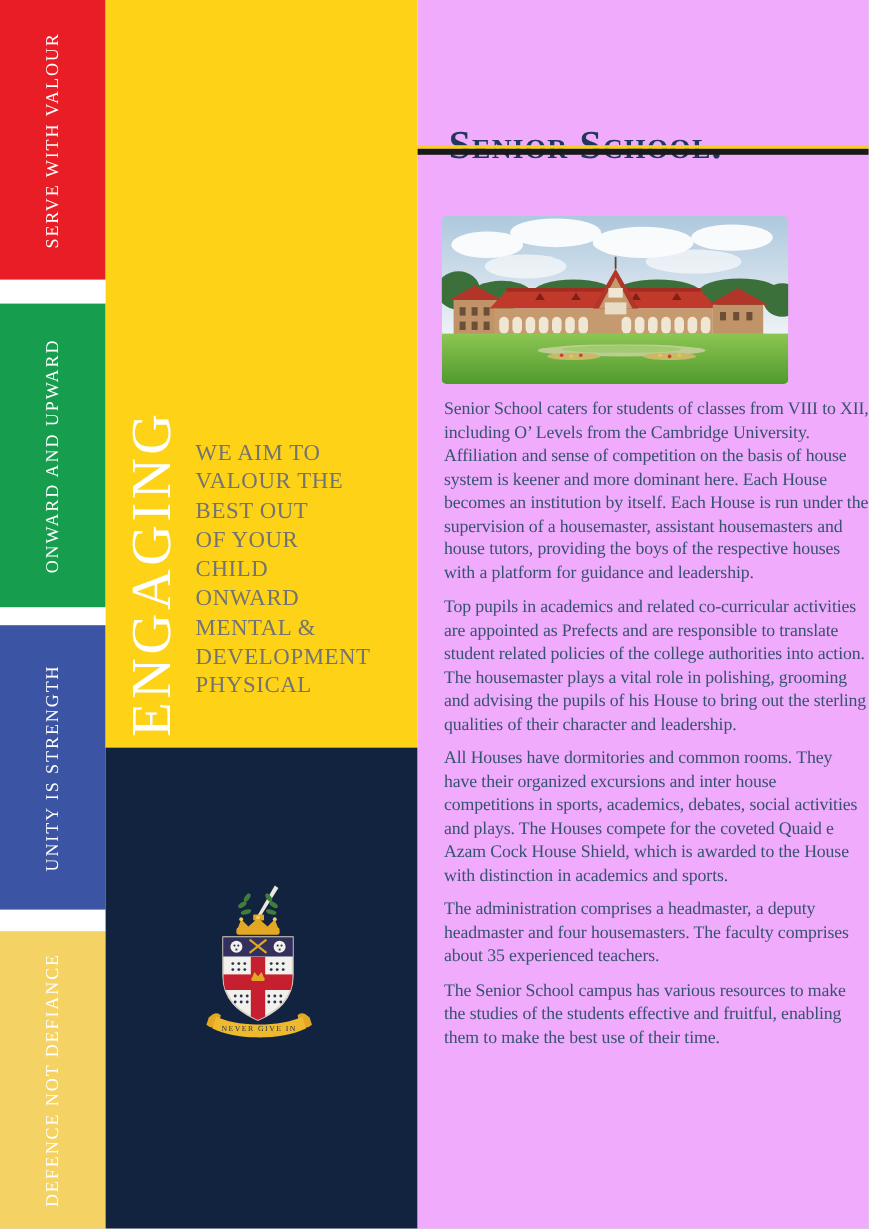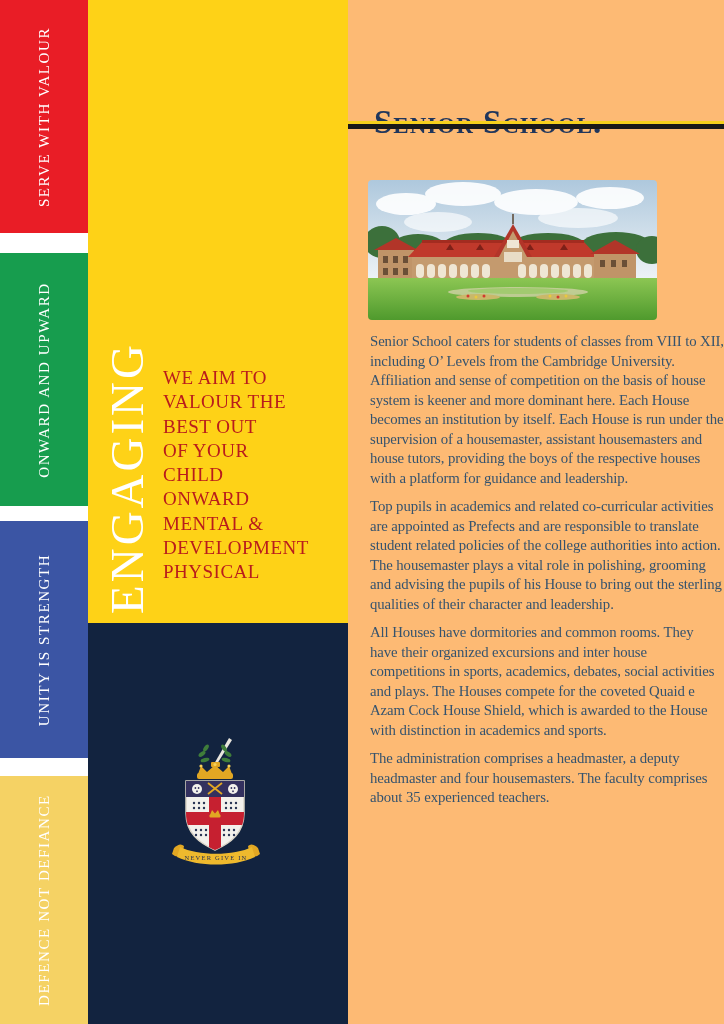--- a/index.html
+++ b/index.html
@@ -29,26 +29,26 @@
   .engaging-wrap{
     position:absolute;left:-24px;top:447px;width:302px;height:62px;
     transform:rotate(-90deg);
     display:flex;align-items:center;justify-content:center;
   }
   .engaging{
     color:#ffffff;font-size:47px;letter-spacing:3px;white-space:nowrap;font-weight:400;
   }
   .aim-block{
     position:absolute;left:163px;top:366px;width:180px;
-    color:#b91c1c;font-size:19px;line-height:24.3px;letter-spacing:0.5px;
+    color:#737373;font-size:19px;line-height:24.3px;letter-spacing:0.5px;
   }
   
   .crest{position:absolute;left:160px;top:736px;width:112px;height:132px;}
   
-  .content{position:absolute;left:348px;top:0;width:376px;height:1024px;background:#fdba74;}
+  .content{position:absolute;left:348px;top:0;width:376px;height:1024px;background:#f0abfc;}
   .page-title{
     position:absolute;left:26px;top:82px;
     color:#20365c;font-size:33px;letter-spacing:1px;
     font-variant:small-caps;white-space:nowrap;
   }
   .rule-yellow{position:absolute;left:0;top:121px;width:376px;height:3px;background:#f6d01c;}
   .rule-black {position:absolute;left:0;top:124px;width:376px;height:5px;background:#191919;}
   .photo{
     position:absolute;left:20px;top:180px;width:289px;height:140px;
     border-radius:4px;overflow:hidden;
@@ -294,16 +294,17 @@
             <circle cx="198" cy="116" r="1.5" fill="#e8c93e"></circle>
         </g>
       </svg>
     </div>
 
     <div class="body-copy">
       <p>Senior School caters for students of classes from VIII to XII, including O’ Levels from the Cambridge University. Affiliation and sense of competition on the basis of house system is keener and more dominant here. Each House becomes an institution by itself. Each House is run under the supervision of a housemaster, assistant housemasters and house tutors, providing the boys of the respective houses with a platform for guidance and leadership.</p>
       <p>Top pupils in academics and related co-curricular activities are appointed as Prefects and are responsible to translate student related policies of the college authorities into action. The housemaster plays a vital role in polishing, grooming and advising the pupils of his House to bring out the sterling qualities of their character and leadership.</p>
       <p>All Houses have dormitories and common rooms. They have their organized excursions and inter house competitions in sports, academics, debates, social activities and plays. The Houses compete for the coveted Quaid e Azam Cock House Shield, which is awarded to the House with distinction in academics and sports.</p>
       <p>The administration comprises a headmaster, a deputy headmaster and four housemasters. The faculty comprises about 35 experienced teachers.</p>
+      <p>The Senior School campus has various resources to make the studies of the students effective and fruitful, enabling them to make the best use of their time.</p>
     </div>
   </div>
 
 </div>
 
 </body></html>

